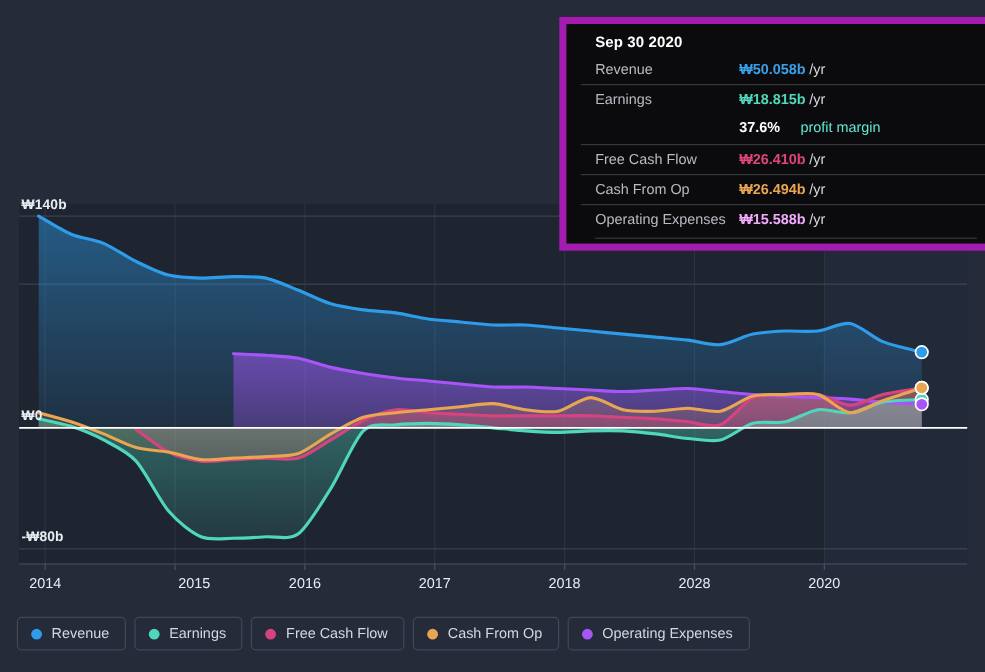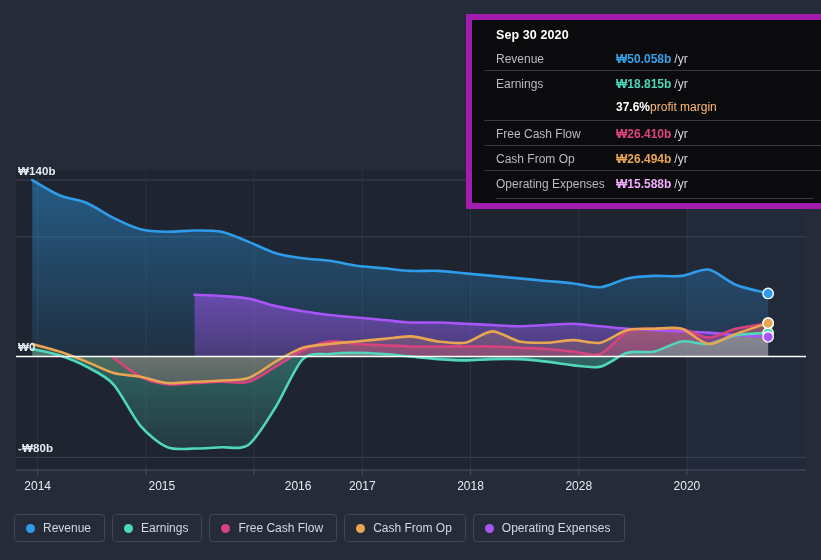--- a/index.html
+++ b/index.html
@@ -76,21 +76,21 @@
     color:#d6d8de;
     font-size:12px;
     font-weight:normal;
     margin-left:3px;
   }
   .tt-sub{
     color:#ffffff;
     font-size:12px;
     font-weight:bold;
   }
-  .tt-subtxt{color:#fdba74;font-weight:normal;margin-left:0;}
+  .tt-subtxt{color:#5eead4;font-weight:normal;margin-left:17px;}
   #tt-bottomline{border-top:1px solid #35383f;margin:3px 10px 0 12px;}
 
   
   #legend{
     position:absolute;
     left:14px;top:514px;
     display:flex;
     gap:7px;
   }
   .lg{
@@ -184,21 +184,21 @@
       </g>
     </svg>
 
   <div class="ylab" id="ylab0" style="left: 18px; top: 165.084px;">₩140b</div>
   <div class="ylab" id="ylab1" style="left: 18px; top: 340.555px;">₩0</div>
   <div class="ylab" id="ylab2" style="left: 18px; top: 442.395px;">-₩80b</div>
 
   <div id="xlabels">
       <div class="xlab" style="left: 37.6438px; top: 479px;">2014</div>
       <div class="xlab" style="left: 145.863px; top: 479px; margin-left: 16px;">2015</div>
-      <div class="xlab" style="left: 254.082px; top: 479px; margin-left: 44px;">2016</div>
+      <div class="xlab" style="left: 254.082px; top: 479px;">2016</div>
       <div class="xlab" style="left: 362.301px; top: 479px;">2017</div>
       <div class="xlab" style="left: 470.521px; top: 479px; text-align: right;">2018</div>
       <div class="xlab" style="left: 578.74px; top: 479px;">2028</div>
       <div class="xlab" style="left: 686.959px; top: 479px;">2020</div>
     </div>
 
   <div id="tooltip">
     <div id="tt-date">Sep 30 2020</div>
 
     <div class="tt-row nb">

